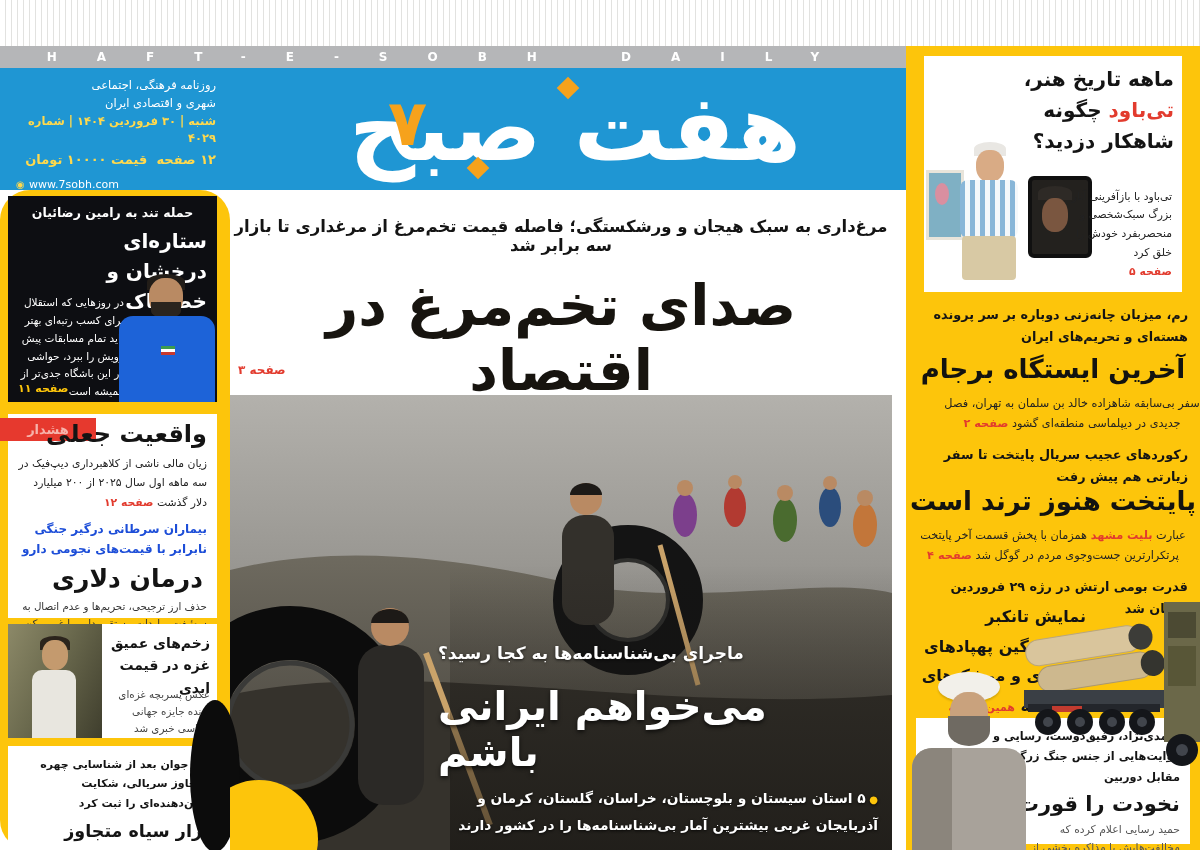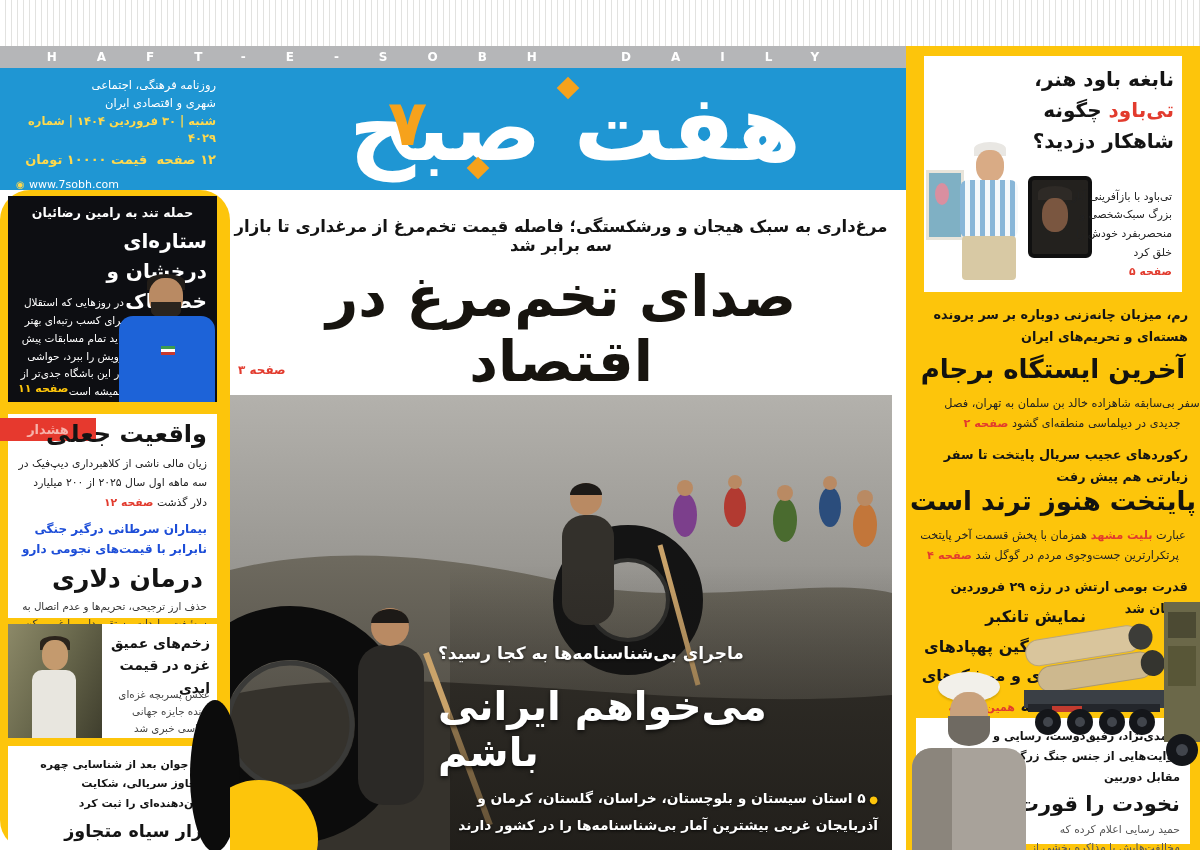--- a/index.html
+++ b/index.html
@@ -67,21 +67,21 @@
   .box-crime{top:556px;height:104px;overflow:hidden;}
   .crime-kicker{padding:9px 9px 0 6px;font-size:11px;font-weight:bold;line-height:1.75;color:#141414;}
   .crime-headline{padding:5px 9px 0 0;font-size:17.5px;font-weight:bold;line-height:1.5;color:#141414;}
 
   
   .tire-bulge{left:190px;top:700px;width:50px;height:152px;background:#0c0c0c;border-radius:50%;z-index:3;}
 
   
   .lead{left:230px;top:190px;width:662px;height:205px;background:#fff;}
   .lead-kicker{padding-top:11px;text-align:center;font-size:16.5px;font-weight:bold;color:#141414;margin-top:16px;}
-  .lead-headline{margin-top:9px;text-align:center;font-size:56px;font-weight:bold;color:#17140f;letter-spacing:-1px;}
+  .lead-headline{margin-top:18px;text-align:center;font-size:56px;font-weight:bold;color:#17140f;letter-spacing:-1px;}
   .lead-bullets{margin-top:12px;padding-right:64px;direction:rtl;}
   .lead-bullets div{font-size:15.5px;font-weight:bold;color:#1a1a1a;line-height:1.85;}
   .lead-bullets div::before{content:"● ";color:#e23b2e;font-size:11px;}
   .lead-page{position:absolute;left:8px;bottom:18px;font-size:12px;}
 
   .photo{left:230px;top:395px;width:662px;height:455px;overflow:hidden;background:#8e8c87;}
   .overlay{position:absolute;right:14px;top:248px;width:440px;color:#fff;z-index:5;}
   .ov-kicker{font-size:17px;font-weight:bold;text-shadow:0 1px 3px rgba(0,0,0,.7);}
   .ov-headline{margin-top:20px;font-size:40px;font-weight:bold;text-shadow:0 2px 4px rgba(0,0,0,.7);}
   .ov-bullets{margin-top:10px;}
@@ -284,21 +284,21 @@
       </div>
     </div>
     <div class="corner-disc"></div>
   </div>
   <div class="abs tire-bulge"></div>
 
   <div class="abs right-col">
 
     <div class="art-box">
       <div class="art-headline">
-        <span>نابغه باود هنر،</span>
+        <span>ماهه تاریخ هنر،</span>
         <span class="red">تی‌باود</span>
         <span>چگونه شاهکار دزدید؟</span>
       </div>
       <div class="art-man">
         <div class="am-canvas">
             <i></i>
           </div>
         <div class="am-hair"></div>
         <div class="am-face"></div>
         <div class="am-shirt"></div>

